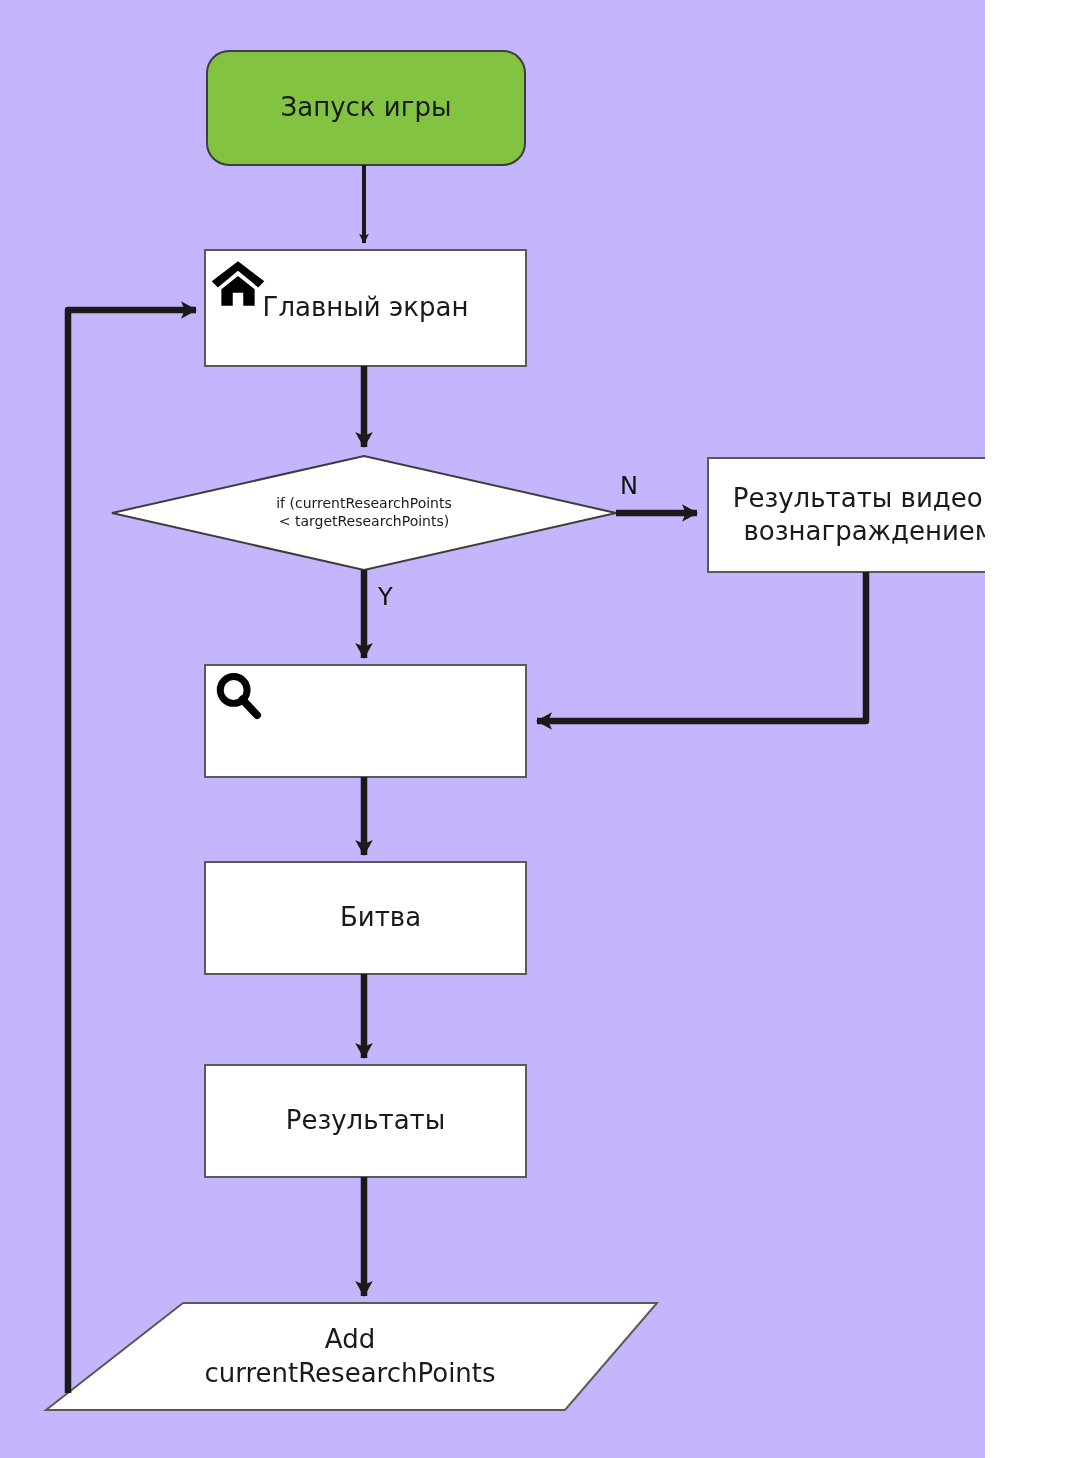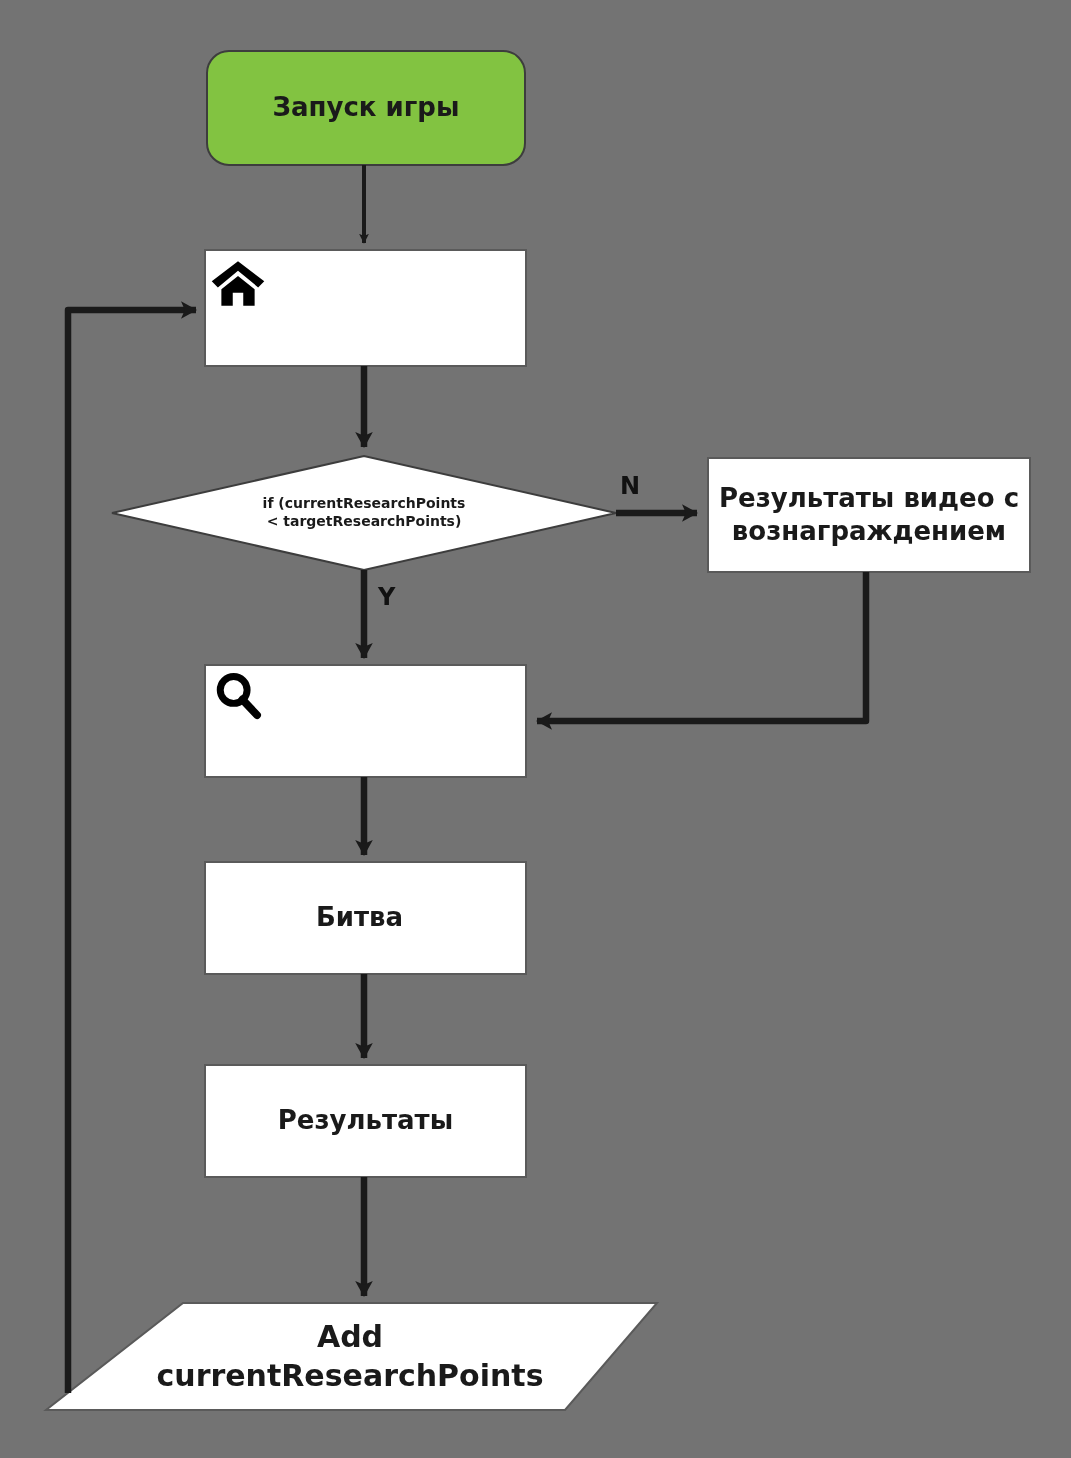--- a/index.html
+++ b/index.html
@@ -5,25 +5,24 @@
   html, body {
     margin: 0;
     padding: 0;
     background: #ffffff;
   }
   body {
     font-family: "DejaVu Sans", "Liberation Sans", sans-serif;
   }
   #canvas {
     position: relative;
-    width: 1071px;
+    width: 985px;
     height: 1458px;
-    background: #737373;
+    background: #c4b5fd;
     overflow: hidden;
-    font-weight: bold;
   }
   #flow-svg {
     position: absolute;
     left: 0;
     top: 0;
     width: 1071px;
     height: 1458px;
   }
   .node-label {
     position: absolute;
@@ -32,21 +31,21 @@
     justify-content: center;
     text-align: center;
     color: #1a1a1a;
     line-height: 1.28;
     white-space: pre-line;
     pointer-events: none;
   }
   .lbl-start   { font-size: 26px; }
   .lbl-process { font-size: 26px; }
   .lbl-decision{ font-size: 14px; }
-  .lbl-io      { font-size: 30px; }
+  .lbl-io      { font-size: 26px; }
   .edge-label {
     position: absolute;
     font-size: 24px;
     color: #111111;
   }
   .node-icon {
     position: absolute;
     color: #000000;
     line-height: 1;
   }
@@ -110,29 +109,30 @@
 
   <span class="node-icon" style="left:212px; top:670px; width:52px; height:52px;">
     <svg viewBox="0 0 60 60" width="52" height="52" aria-hidden="true">
       <circle cx="25" cy="23" r="15.5" fill="none" stroke="#000000" stroke-width="8"></circle>
       <line x1="35" y1="34" x2="52" y2="52" stroke="#000000" stroke-width="9" stroke-linecap="round"></line>
     </svg>
   </span>
 
   <div class="node-label lbl-start" style="left:207px; top:51px; width:318px; height:114px;">Запуск игры</div>
 
+  <div class="node-label lbl-process" style="left:205px; top:250px; width:321px; height:116px;">Главный экран</div>
 
   <div class="node-label lbl-decision" style="left:214px; top:456px; width:300px; height:114px;">if (currentResearchPoints
 &lt; targetResearchPoints)</div>
 
   <div class="node-label lbl-process" style="left:708px; top:458px; width:322px; height:114px;">Результаты видео с
 вознаграждением</div>
 
 
-  <div class="node-label lbl-process" style="left:199px; top:862px; width:321px; height:112px;">Битва</div>
+  <div class="node-label lbl-process" style="left:220px; top:862px; width:321px; height:112px;">Битва</div>
 
   <div class="node-label lbl-process" style="left:205px; top:1065px; width:321px; height:112px;">Результаты</div>
 
   <div class="node-label lbl-io" style="left:190px; top:1303px; width:320px; height:107px;">Add
 currentResearchPoints</div>
 
   <div class="edge-label" style="left:620px; top:472px;">N</div>
 
   <div class="edge-label" style="left:378px; top:583px;">Y</div>
 

